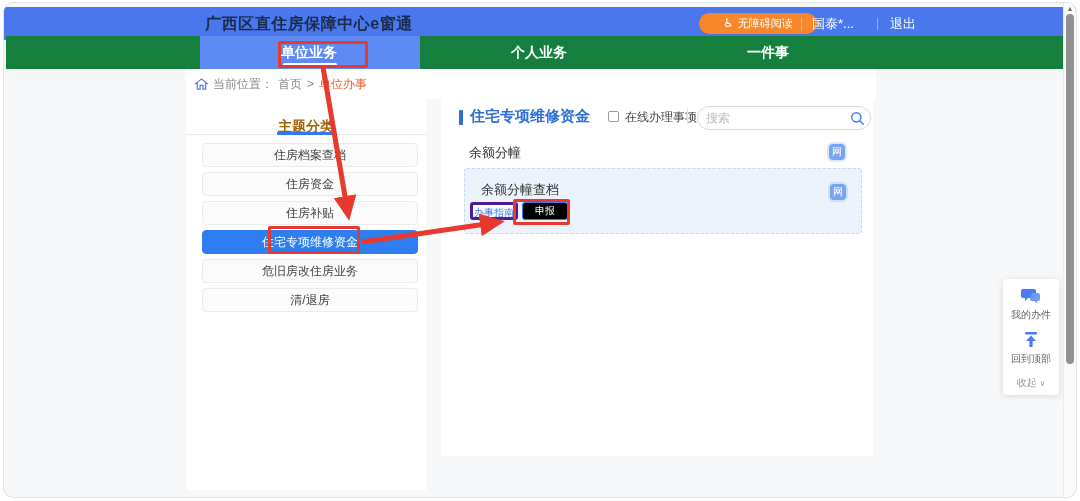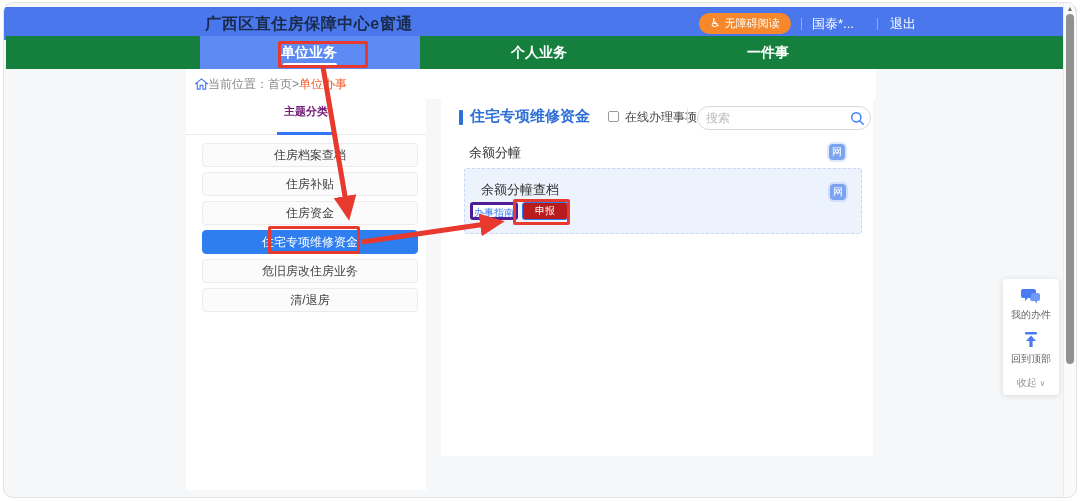--- a/index.html
+++ b/index.html
@@ -5,42 +5,42 @@
   * { margin:0; padding:0; box-sizing:border-box; font-family:"Liberation Sans","DejaVu Sans",sans-serif; }
   body { background:#ffffff; width:1080px; height:501px; overflow:hidden; }
   #stage { position:relative; width:1080px; height:501px; background:#ffffff; }
   #frame { position:absolute; left:3px; top:2px; width:1074px; height:496px;
            background:#f6f7f8; border:1px solid #e3e3e3; border-radius:10px; overflow:hidden; }
 
   
   .header { position:absolute; left:0; top:4px; width:100%; height:33px; background:#4a77ec; }
   .header-title { position:absolute; left:150px; top:0; width:310px; height:33px; line-height:33px;
                   text-align:center; font-size:16px; font-weight:bold; color:#1b2b4d; letter-spacing:.5px; }
-  .access-pill { position:absolute; left:695px; top:6px; height:21px; padding:0 11px; border-radius:11px;
+  .access-pill { position:absolute; left:695px; top:6px; height:21px; padding:0 24px; border-radius:11px;
                  background:#f6882b; color:#fff; font-size:11px; line-height:21px; cursor:pointer; }
   .access-pill .wc { font-size:12px; margin-right:4px; }
   .hdr-divider { position:absolute; top:11px; width:1px; height:12px; background:rgba(255,255,255,.38); }
   .hdr-link { position:absolute; top:0; height:33px; line-height:33px; color:#ffffff; font-size:13px; cursor:pointer; }
 
   
   .nav { position:absolute; left:2px; top:33px; width:100%; height:33px; background:#15803d; }
   .nav-active-bg { position:absolute; left:194px; top:0; width:220px; height:33px; background:#5d8af3; }
   .nav-tab { position:absolute; top:0; width:218px; height:33px; line-height:33px; text-align:center;
              color:#ffffff; font-size:14px; font-weight:bold; cursor:pointer; }
   .tab-underline { position:absolute; left:277px; top:27px; width:54px; height:3px; background:#ffffff; border-radius:2px; }
 
   
   .breadcrumb { position:absolute; left:182px; top:66px; width:690px; height:30px; background:#ffffff;
-                display:flex; align-items:center; padding-left:9px; font-size:12px; color:#888; }
+                display:flex; align-items:center; padding-left:9px; font-size:12px; color:#888; gap:5px; }
   .breadcrumb .current { color:#f25a2b; }
   .home-ic { width:13px; height:13px; display:inline-block; }
 
   
   .sidebar { position:absolute; left:182px; top:95px; width:240px; height:392px; background:#ffffff; }
-  .sb-title { margin-top:6px; text-align:center; font-size:11px; font-weight:bold; color:#701a75; }
+  .sb-title { margin-top:20px; text-align:center; font-size:14px; font-weight:bold; color:#a16207; }
   .sb-divider { position:absolute; left:0; top:36px; width:100%; height:1px; background:#ebebeb; }
   .sb-divider-blue { position:absolute; left:91px; top:34px; width:58px; height:3px; background:#3277f5; }
   .sb-list { position:absolute; left:16px; right:8px; top:45px; }
   .sb-item { height:24px; line-height:22px; border:1px solid #ebebeb; background:#fbfbfb; border-radius:4px;
              text-align:center; font-size:12px; color:#444; margin-bottom:5px; cursor:pointer; }
   .sb-item.active { background:#2e7ef0; border-color:#2e7ef0; color:#ffffff; }
 
   
   .content { position:absolute; left:437px; top:95px; width:432px; height:358px; background:#ffffff; }
   .c-bar { position:absolute; left:18px; top:12px; width:4px; height:15px; background:#2e6fd8; border-radius:1px; }
@@ -60,21 +60,21 @@
            font-size:10px; line-height:16px; text-align:center; box-shadow:0 0 0 2px rgba(122,163,241,.25); }
   .svc1-name { position:absolute; left:28px; top:46px; }
   .svc1-badge { left:388px; top:46px; }
   .hl-box { position:absolute; left:23px; top:70px; width:398px; height:66px; background:#edf3fd;
             border:1px dashed #c6d8f4; border-radius:3px; }
   .svc2-name { position:absolute; left:16px; top:12px; }
   .svc2-badge { left:365px; top:15px; }
   .btn-guide { position:absolute; left:5px; top:33px; width:48px; height:18px; background:#ffffff;
                border:3px solid #4c1d95; border-radius:3px; color:#3b7af0; font-size:10px; line-height:16px;
                text-align:center; cursor:pointer; }
-  .btn-apply { position:absolute; left:57px; top:33px; width:46px; height:18px; background:#b91c1c;
+  .btn-apply { position:absolute; left:57px; top:33px; width:46px; height:18px; background:#000000;
                border:1px solid #2e7bef; border-radius:3px; color:#ffffff; font-size:10px; line-height:16px;
                text-align:center; cursor:pointer; }
 
   
   .floatbox { position:absolute; left:999px; top:276px; width:56px; height:116px; background:#ffffff;
               border-radius:4px; box-shadow:0 1px 6px rgba(0,0,0,.12); display:flex; flex-direction:column;
               align-items:center; padding-top:8px; }
   .floatbox .lbl { font-size:10px; color:#666; margin-top:3px; }
   .floatbox .lbl2 { font-size:10px; color:#999; margin-top:10px; cursor:pointer; }
   .floatbox .ic2 { margin-top:9px; }
@@ -125,22 +125,22 @@
       <span>&gt;</span>
       <span class="current">单位办事</span>
     </div>
 
     <div class="sidebar">
       <div class="sb-title">主题分类</div>
       <div class="sb-divider"></div>
       <div class="sb-divider-blue"></div>
       <div class="sb-list">
         <div class="sb-item">住房档案查档</div>
+        <div class="sb-item">住房资金</div>
         <div class="sb-item">住房补贴</div>
-        <div class="sb-item">住房资金</div>
         <div class="sb-item active">住宅专项维修资金</div>
         <div class="sb-item">危旧房改住房业务</div>
         <div class="sb-item">清/退房</div>
       </div>
     </div>
 
     <div class="content">
       <div class="c-bar"></div>
       <div class="c-title">住宅专项维修资金</div>
       <div class="c-checkbox"></div>

